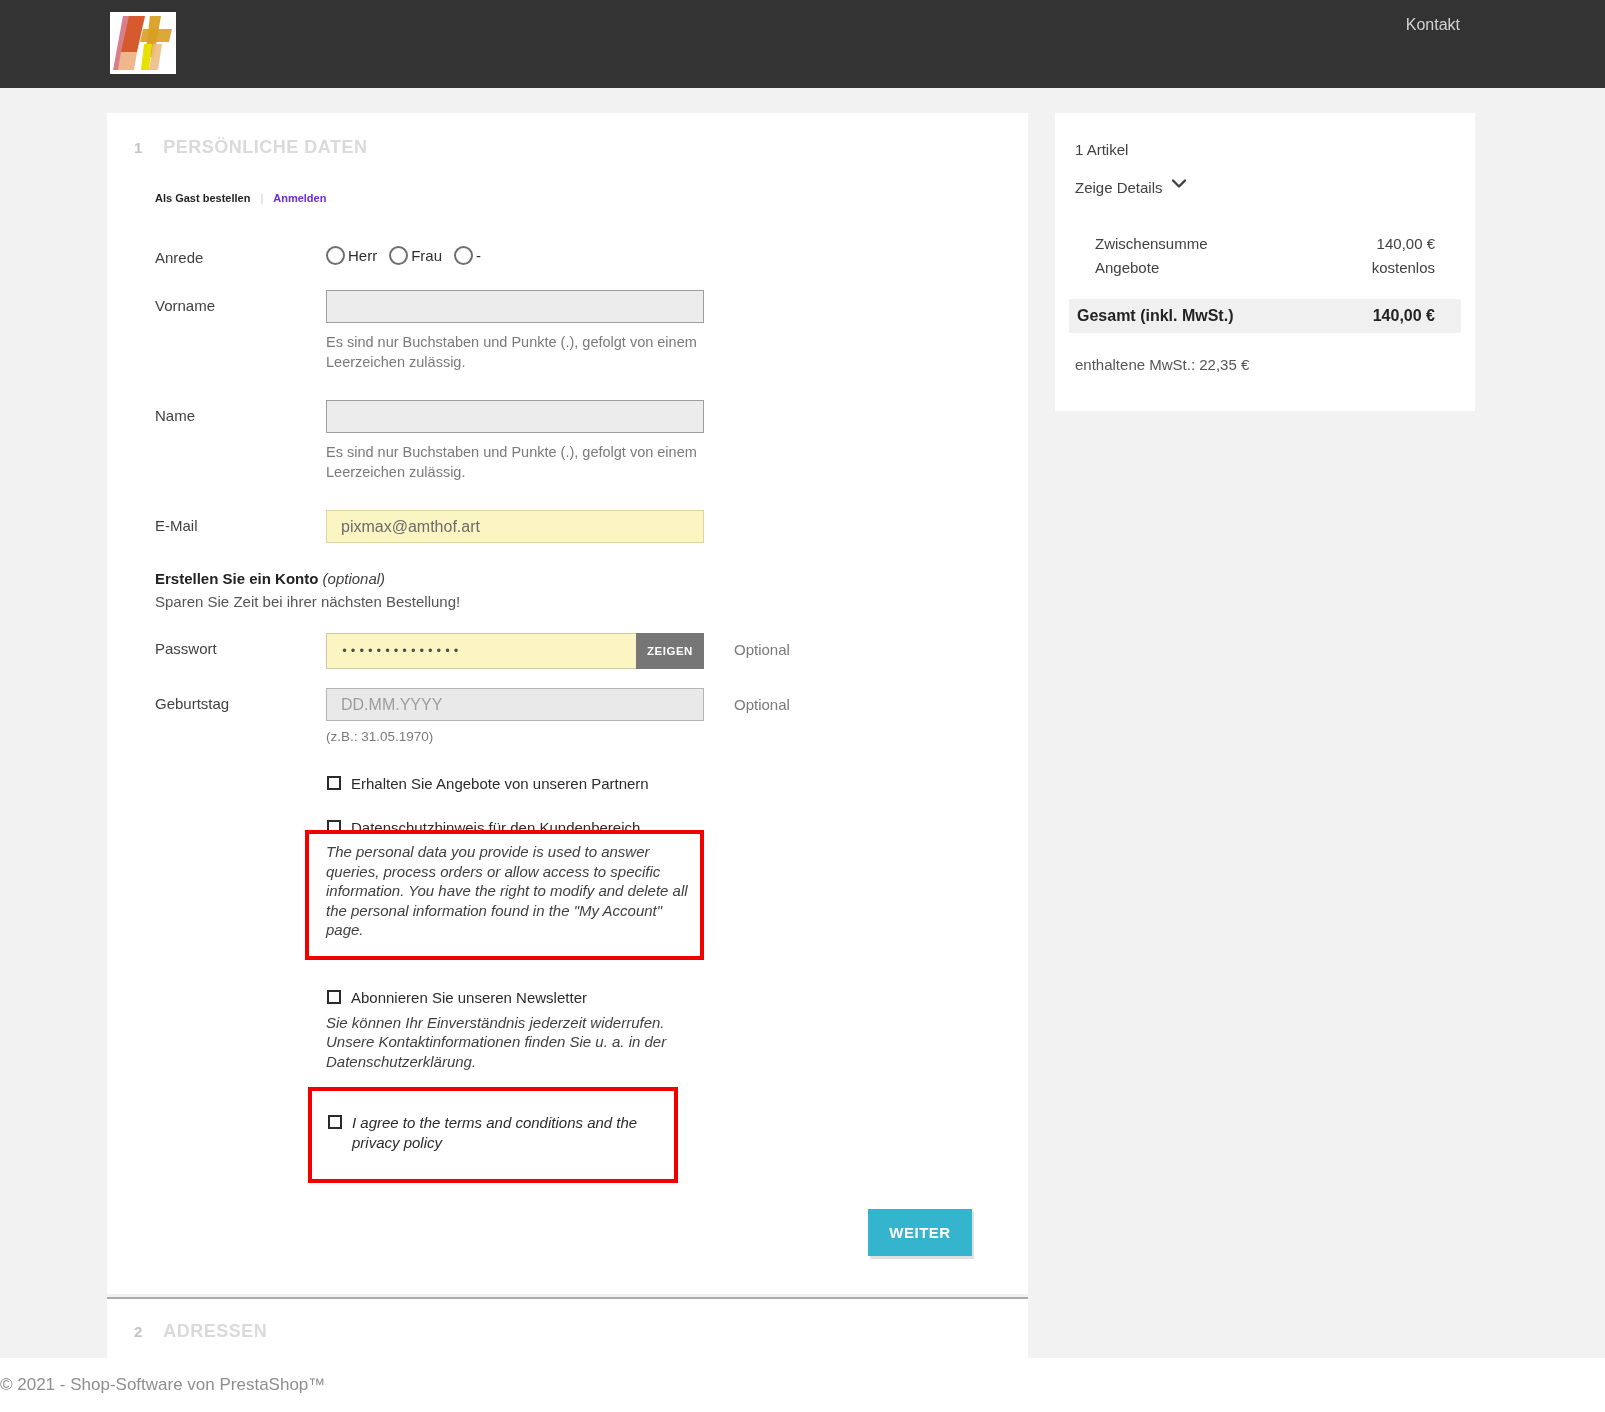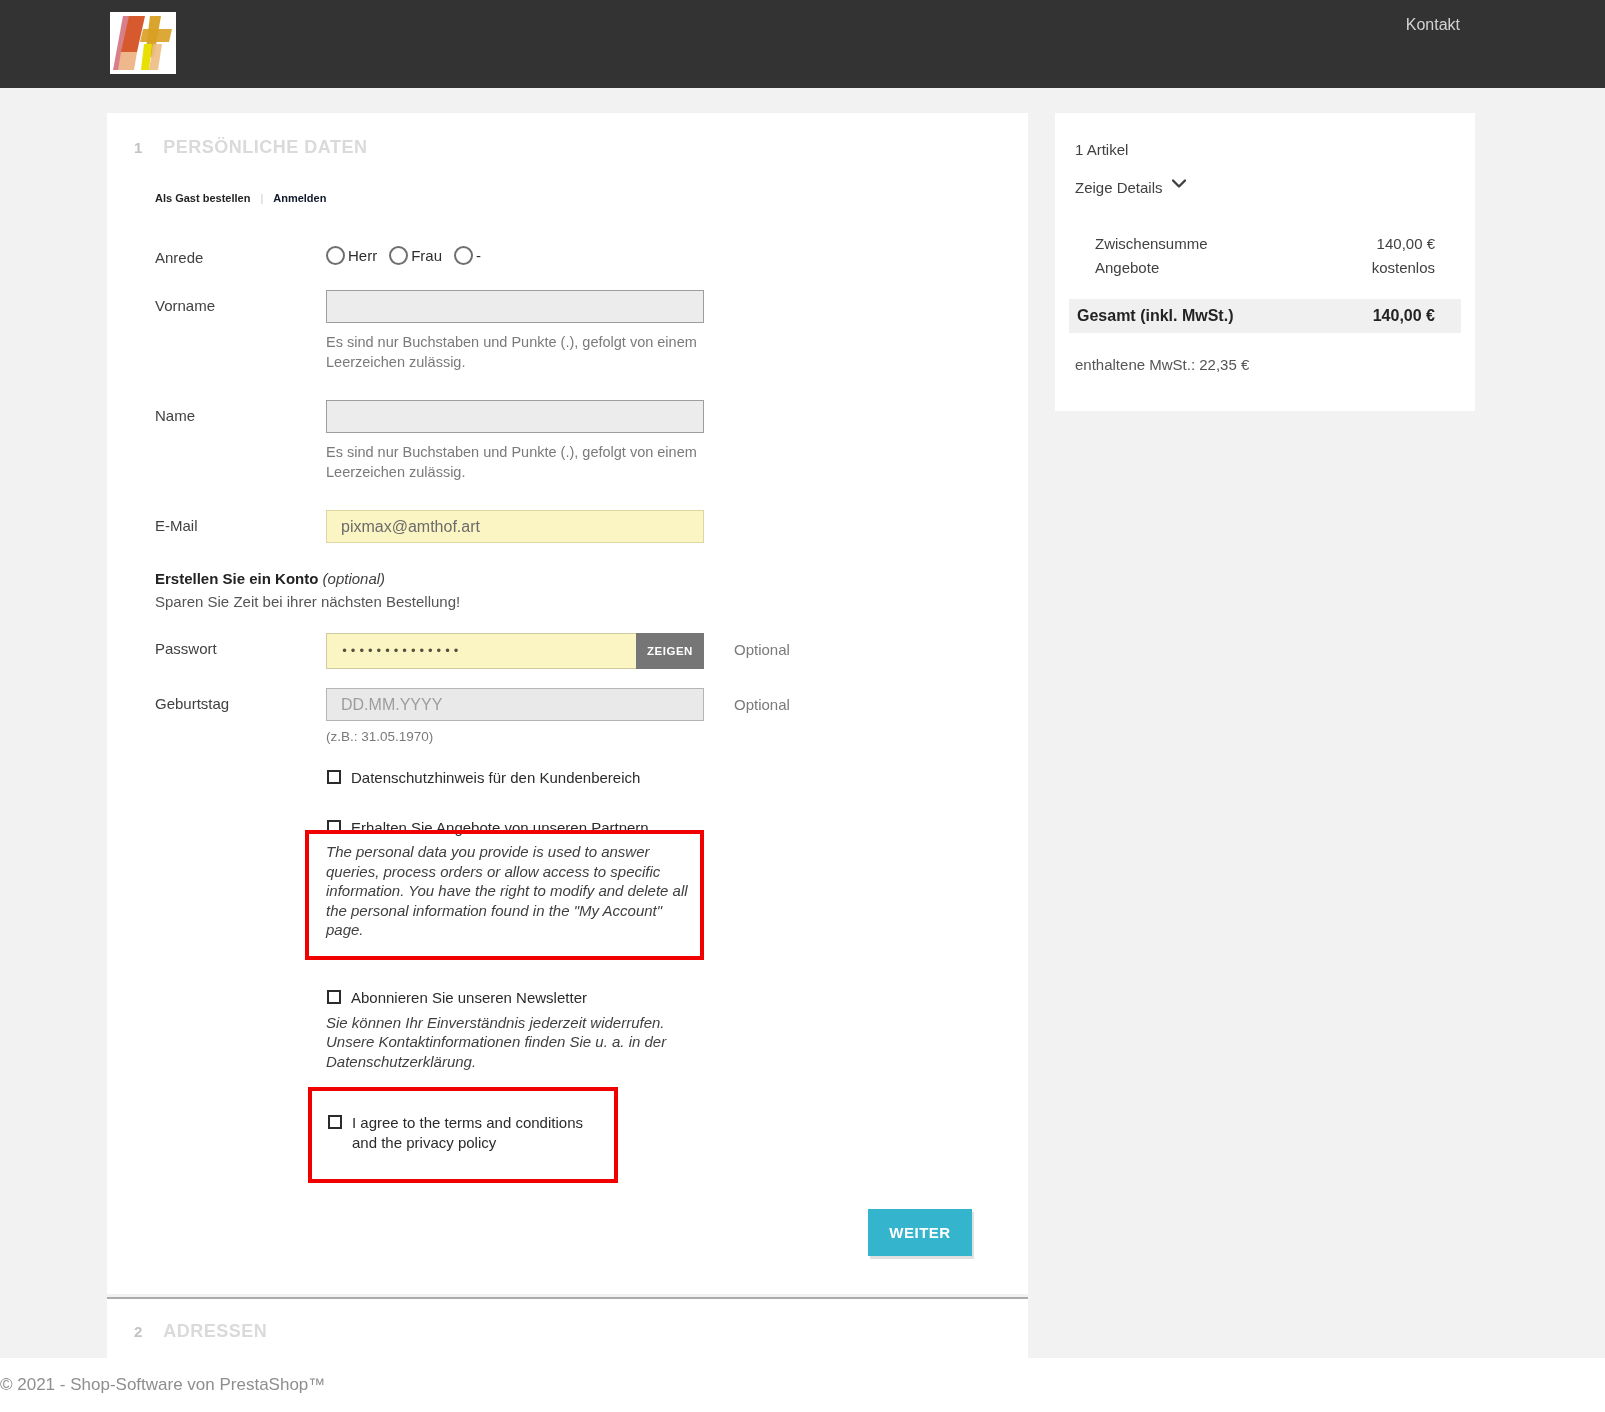--- a/index.html
+++ b/index.html
@@ -24,21 +24,21 @@
 
   
   .step1 { padding:24px 0 38px 0; }
   .sec-head { display:flex; align-items:baseline; gap:21px; margin-left:27px; }
   .sec-num { font-size:15px; font-weight:bold; color:#c3c3c3; }
   .sec-title { font-size:18px; font-weight:bold; color:#dadada; letter-spacing:0.5px; }
 
   .tabs { margin:34px 0 0 48px; display:flex; align-items:center; gap:10px; font-size:11px; }
   .tab-guest { font-weight:bold; color:#232323; }
   .tab-sep { color:#c9c9c9; font-weight:normal; }
-  .tab-login { font-weight:bold; color:#0f172a; cursor:pointer; }
+  .tab-login { font-weight:bold; color:#6d28d9; cursor:pointer; }
 
   .form { margin-left:48px; margin-top:38px; }
   .frow { display:flex; align-items:flex-start; }
   .flabel { width:171px; font-size:15px; color:#414141; padding-top:7px; flex:none; }
   .fctrl { width:378px; flex:none; }
 
   .radios { display:flex; align-items:center; padding-top:4px; }
   .radio-circle { width:19px; height:19px; border:2px solid #6f6f6f; border-radius:50%; background:#fff; flex:none; cursor:pointer; }
   .radio-lbl { font-size:15px; color:#2e2e2e; margin:0 12px 0 3px; }
 
@@ -71,21 +71,21 @@
   .optional { font-size:15px; color:#7a7a7a; margin-left:30px; padding-top:8px; }
   .small-hint { font-size:13.5px; color:#7a7a7a; margin-top:8px; }
 
   .cb-block { margin-left:171px; }
   .cb-row { display:flex; align-items:flex-start; font-size:15px; color:#2b2b2b; line-height:20px; }
   .cb-box { width:14px; height:14px; border:2px solid #2b2b2b; background:#fff; flex:none; margin:2px 10px 0 1px; cursor:pointer; }
   .cb-note { font-style:italic; font-size:15px; color:#3f3f3f; line-height:19.5px; max-width:372px; margin-top:5px; }
 
   .redbox { border:4px solid #f10000; }
   .redbox1 { margin:-8px 0 0 150px; width:399px; padding:8px 10px 16px 17px; position:relative; }
-  .redbox2 { margin:16px 0 0 153px; width:310px; padding:22px 10px 26px 15px; }
+  .redbox2 { margin:16px 0 0 153px; width:370px; padding:22px 10px 26px 15px;font-style:italic; }
 
   .weiter-row { text-align:right; margin:26px 56px 0 0; }
   .btn-weiter {
     width:104px; height:47px; background:#35b4cd; color:#fff; border:none;
     font-family:"Liberation Sans", sans-serif; font-size:15px; font-weight:bold; letter-spacing:0.5px;
     box-shadow:2px 3px 0 rgba(0,0,0,0.12); cursor:pointer;
   }
 
   
   .step-card { margin-top:3px; border-top:2px solid #ababab; height:66px; display:flex; align-items:center; gap:21px; padding-left:27px; }
@@ -192,31 +192,31 @@
 
         <div class="frow" style="margin-top:19px;">
           <div class="flabel">Geburtstag</div>
           <div class="fctrl">
             <input class="txt" type="text" style="background: rgb(233, 233, 233); border-color: rgb(181, 181, 181);" placeholder="DD.MM.YYYY">
             <div class="small-hint">(z.B.: 31.05.1970)</div>
           </div>
           <div class="optional">Optional</div>
         </div>
 
+        <div class="cb-block" style="margin-top:30px;">
+          <div class="cb-row">
+            <span class="cb-box"></span>
+            <span>Erhalten Sie Angebote von unseren Partnern</span>
+          </div>
+        </div>
+
         <div class="cb-block" style="margin-top:24px;">
           <div class="cb-row">
             <span class="cb-box"></span>
             <span>Datenschutzhinweis für den Kundenbereich</span>
-          </div>
-        </div>
-
-        <div class="cb-block" style="margin-top:30px;">
-          <div class="cb-row">
-            <span class="cb-box"></span>
-            <span>Erhalten Sie Angebote von unseren Partnern</span>
           </div>
         </div>
         <div class="redbox redbox1">
           <div class="cb-note" style="margin-top:0;">The personal data you provide is used to answer queries, process orders or allow access to specific information. You have the right to modify and delete all the personal information found in the "My Account" page.</div>
         </div>
 
         <div class="cb-block" style="margin-top:28px;">
           <div class="cb-row">
             <span class="cb-box"></span>
             <span>Abonnieren Sie unseren Newsletter</span>

